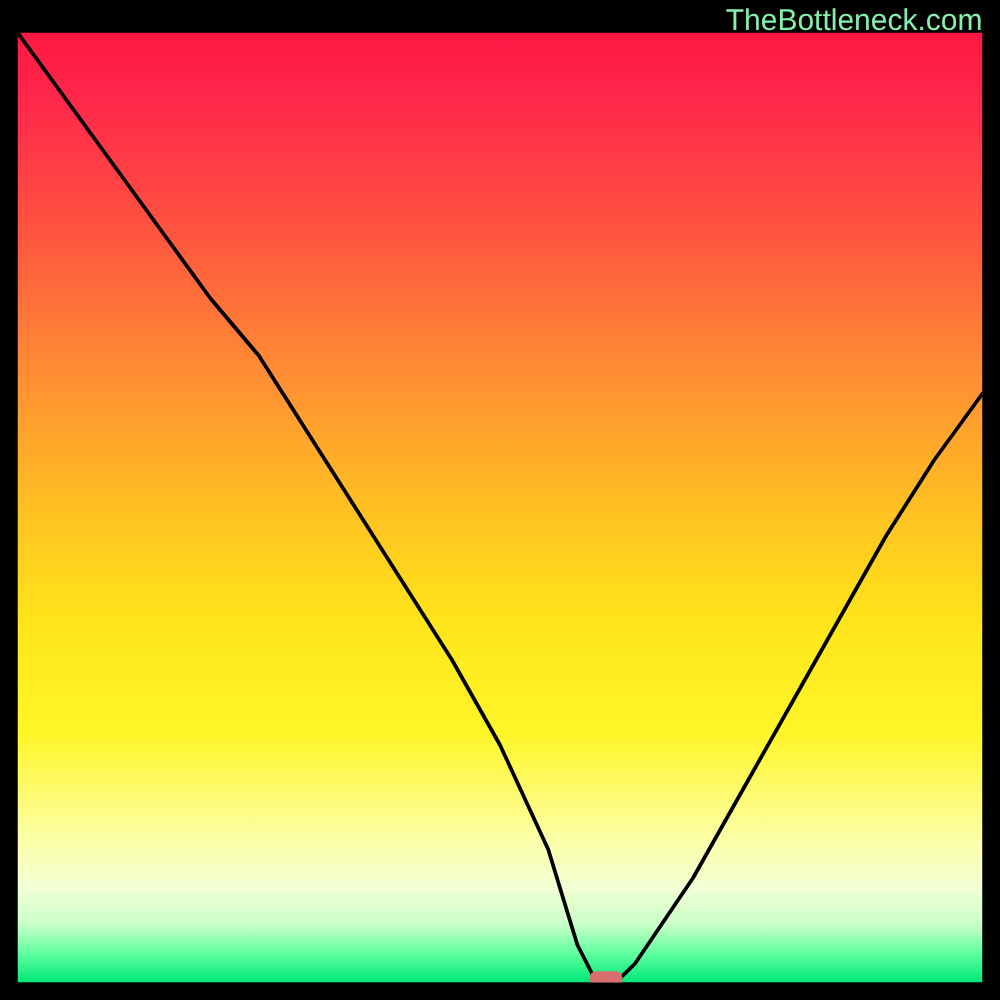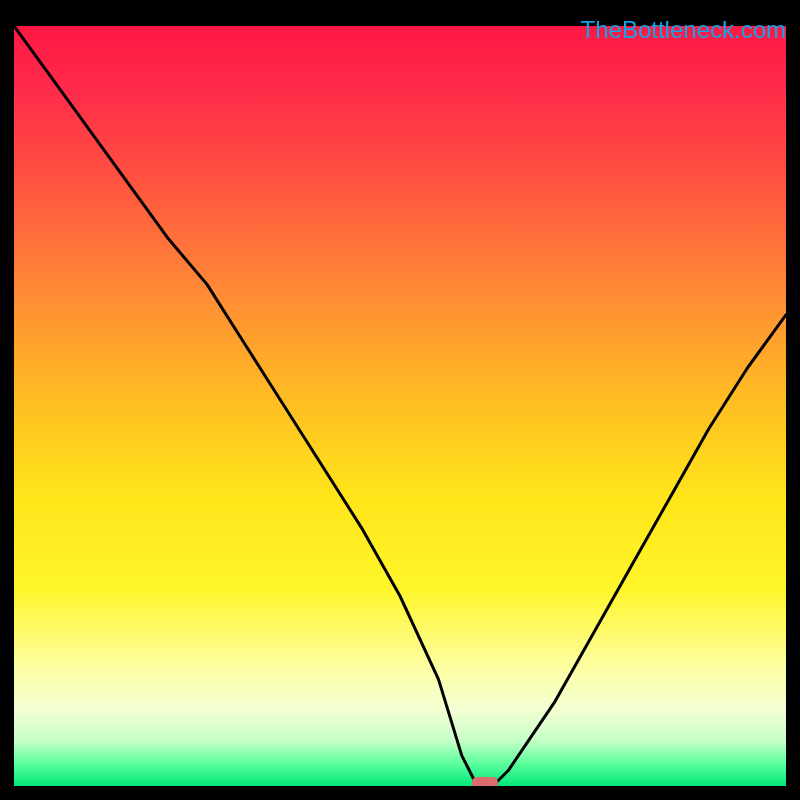--- a/index.html
+++ b/index.html
@@ -11,23 +11,23 @@
     overflow: hidden;
   }
   .container {
     position: relative;
     width: 800px;
     height: 800px;
     background: #000;
   }
   .watermark {
     position: absolute;
-    top: 16px;
+    top: 3px;
     right: 14px;
-    color: #0ea5e9;
+    color: #86efac;
     font-family: Arial, Helvetica, sans-serif;
     font-size: 24px;
     font-weight: 500;
     z-index: 10;
   }
   .plot-area {
     position: absolute;
     left: 14px;
     top: 26px;
     width: 772px;

